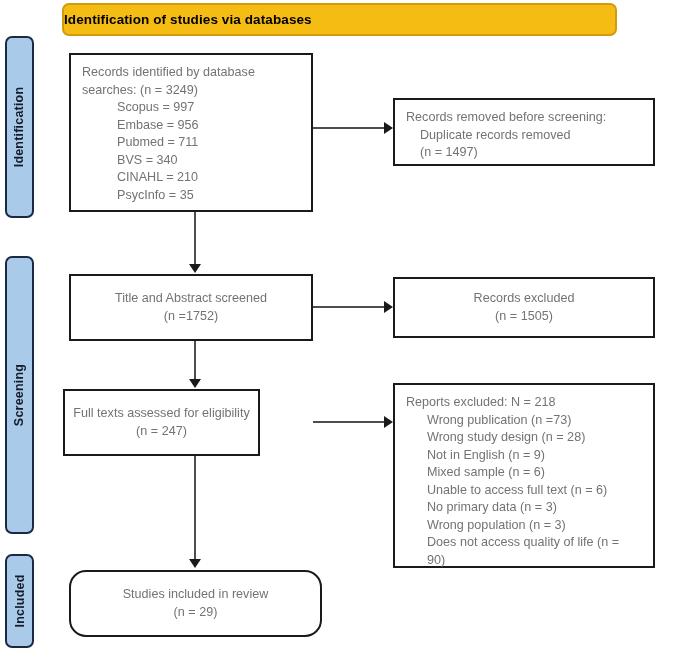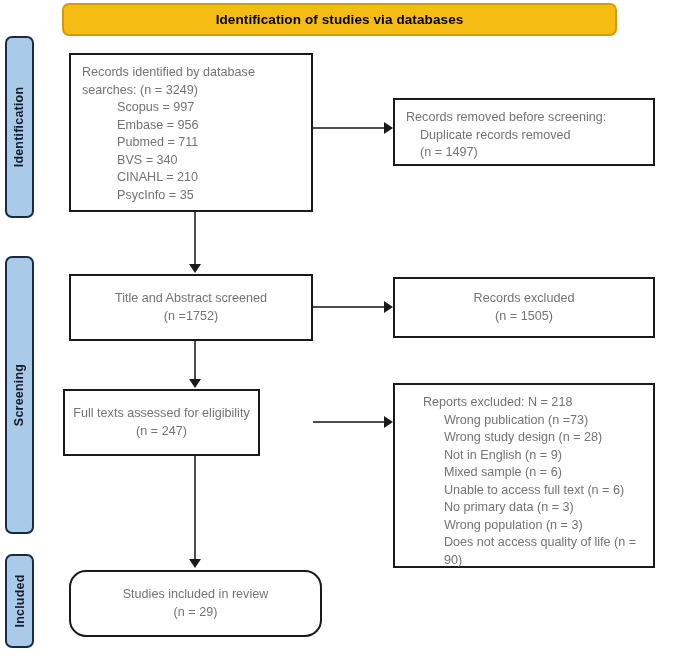--- a/index.html
+++ b/index.html
@@ -24,21 +24,20 @@
     left: 62px;
     top: 3px;
     width: 555px;
     height: 33px;
     background: #f5bc14;
     border: 2px solid #d39b0c;
     border-radius: 7px;
     box-sizing: border-box;
     display: flex;
     align-items: center;
-    justify-content: center;
     font-size: 13.5px;
     font-weight: bold;
     color: #000000;
     letter-spacing: 0.1px;
   }
 
   
   .stage-label {
     position: absolute;
     left: 5px;
@@ -90,21 +89,21 @@
     text-align: left;
   }
   .box-left .inner { padding: 9px 0 0 11px; }
 
   
   #box-identified      { left: 69px;  top: 53px;  width: 244px; height: 159px; }
   #box-duplicates      { left: 393px; top: 98px;  width: 262px; height: 68px;  }
   #box-screened        { left: 69px;  top: 274px; width: 244px; height: 67px;  }
   #box-excluded-screen { left: 393px; top: 277px; width: 262px; height: 61px;  }
   #box-fulltext        { left: 63px;  top: 389px; width: 197px; height: 67px;  }
-  #box-reports-excl    { left: 393px; top: 383px; width: 262px; height: 185px; justify-content: center; }
+  #box-reports-excl    { left: 393px; top: 383px; width: 262px; height: 185px; }
   #box-included        { left: 69px;  top: 570px; width: 253px; height: 67px; border-radius: 17px;  }
 
   
   .v-line {
     position: absolute;
     width: 2px;
     background: #4d4d4d;
   }
   .h-line {
     position: absolute;

